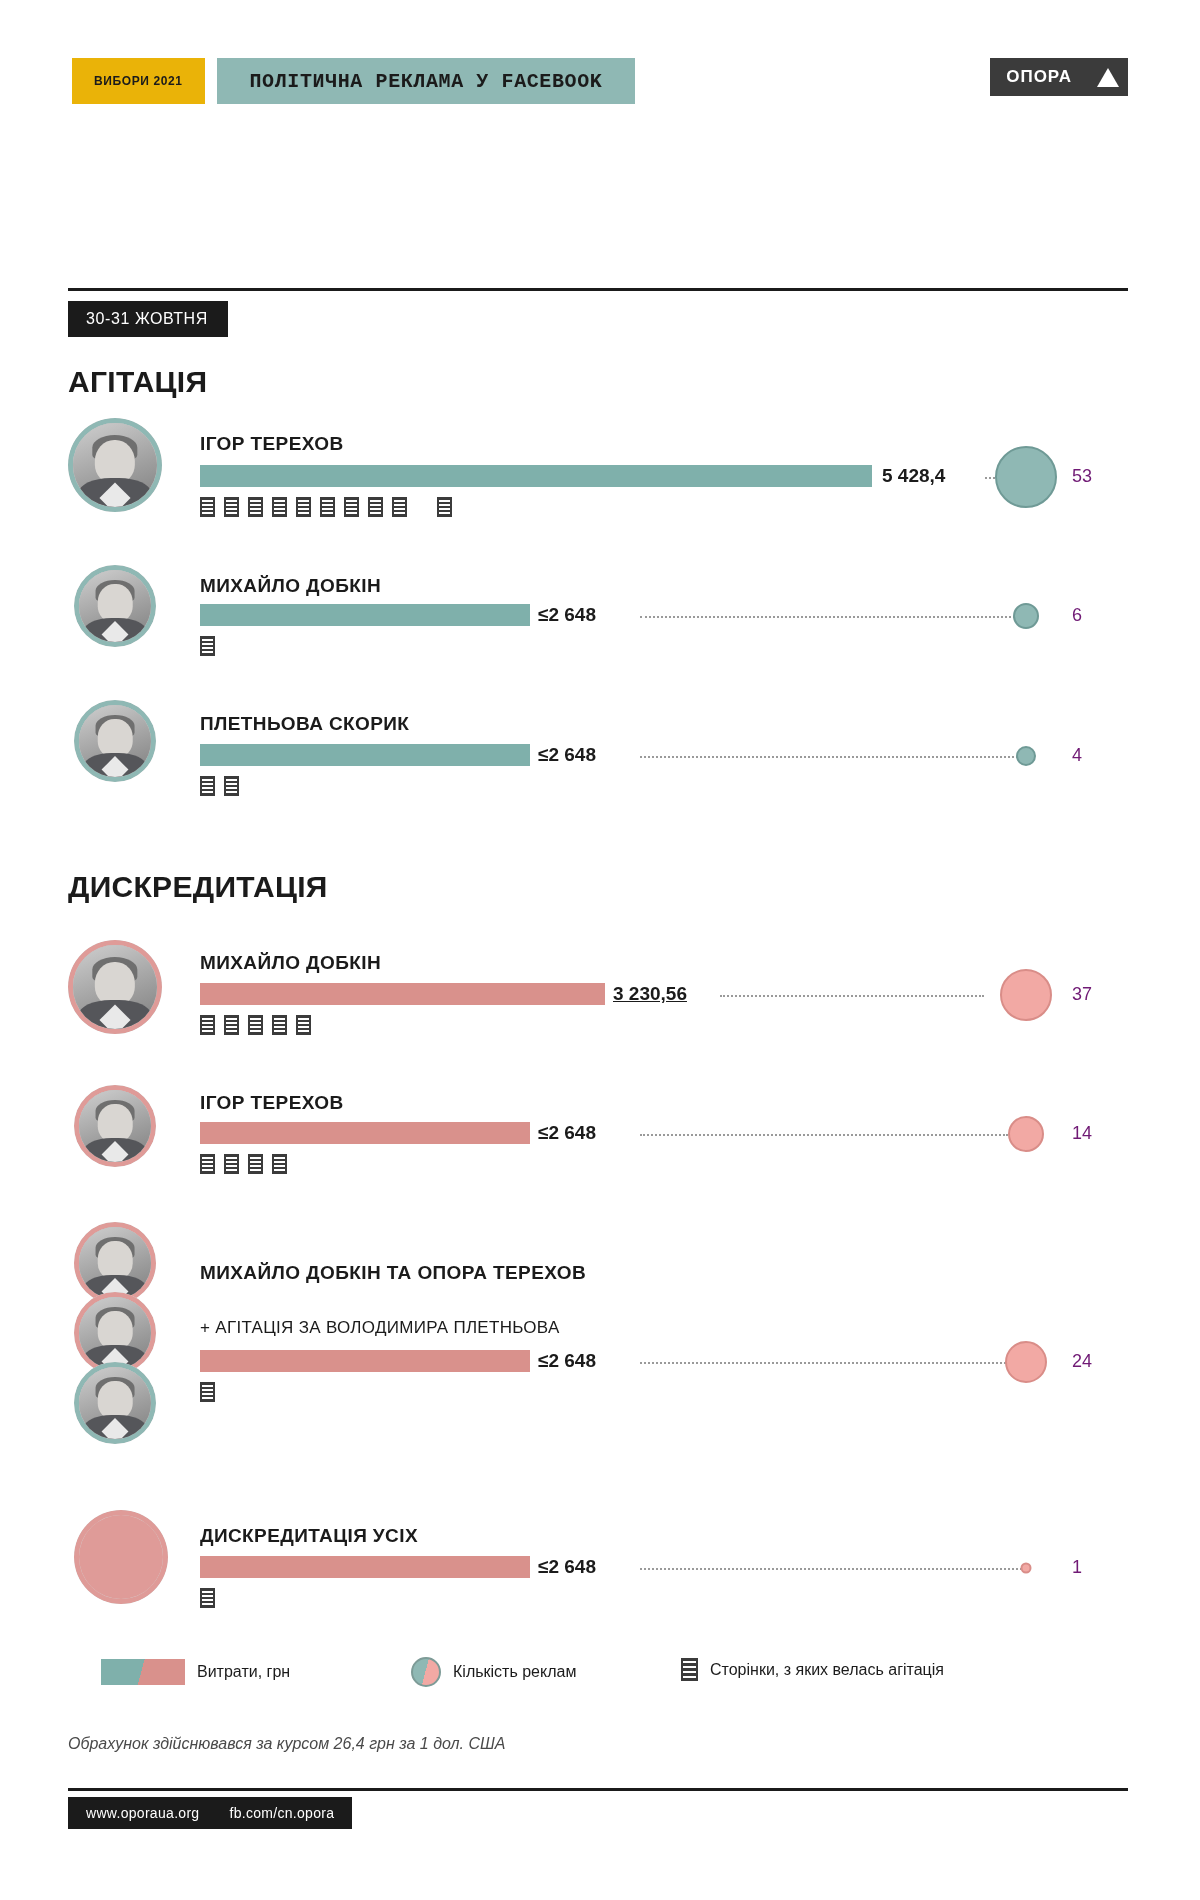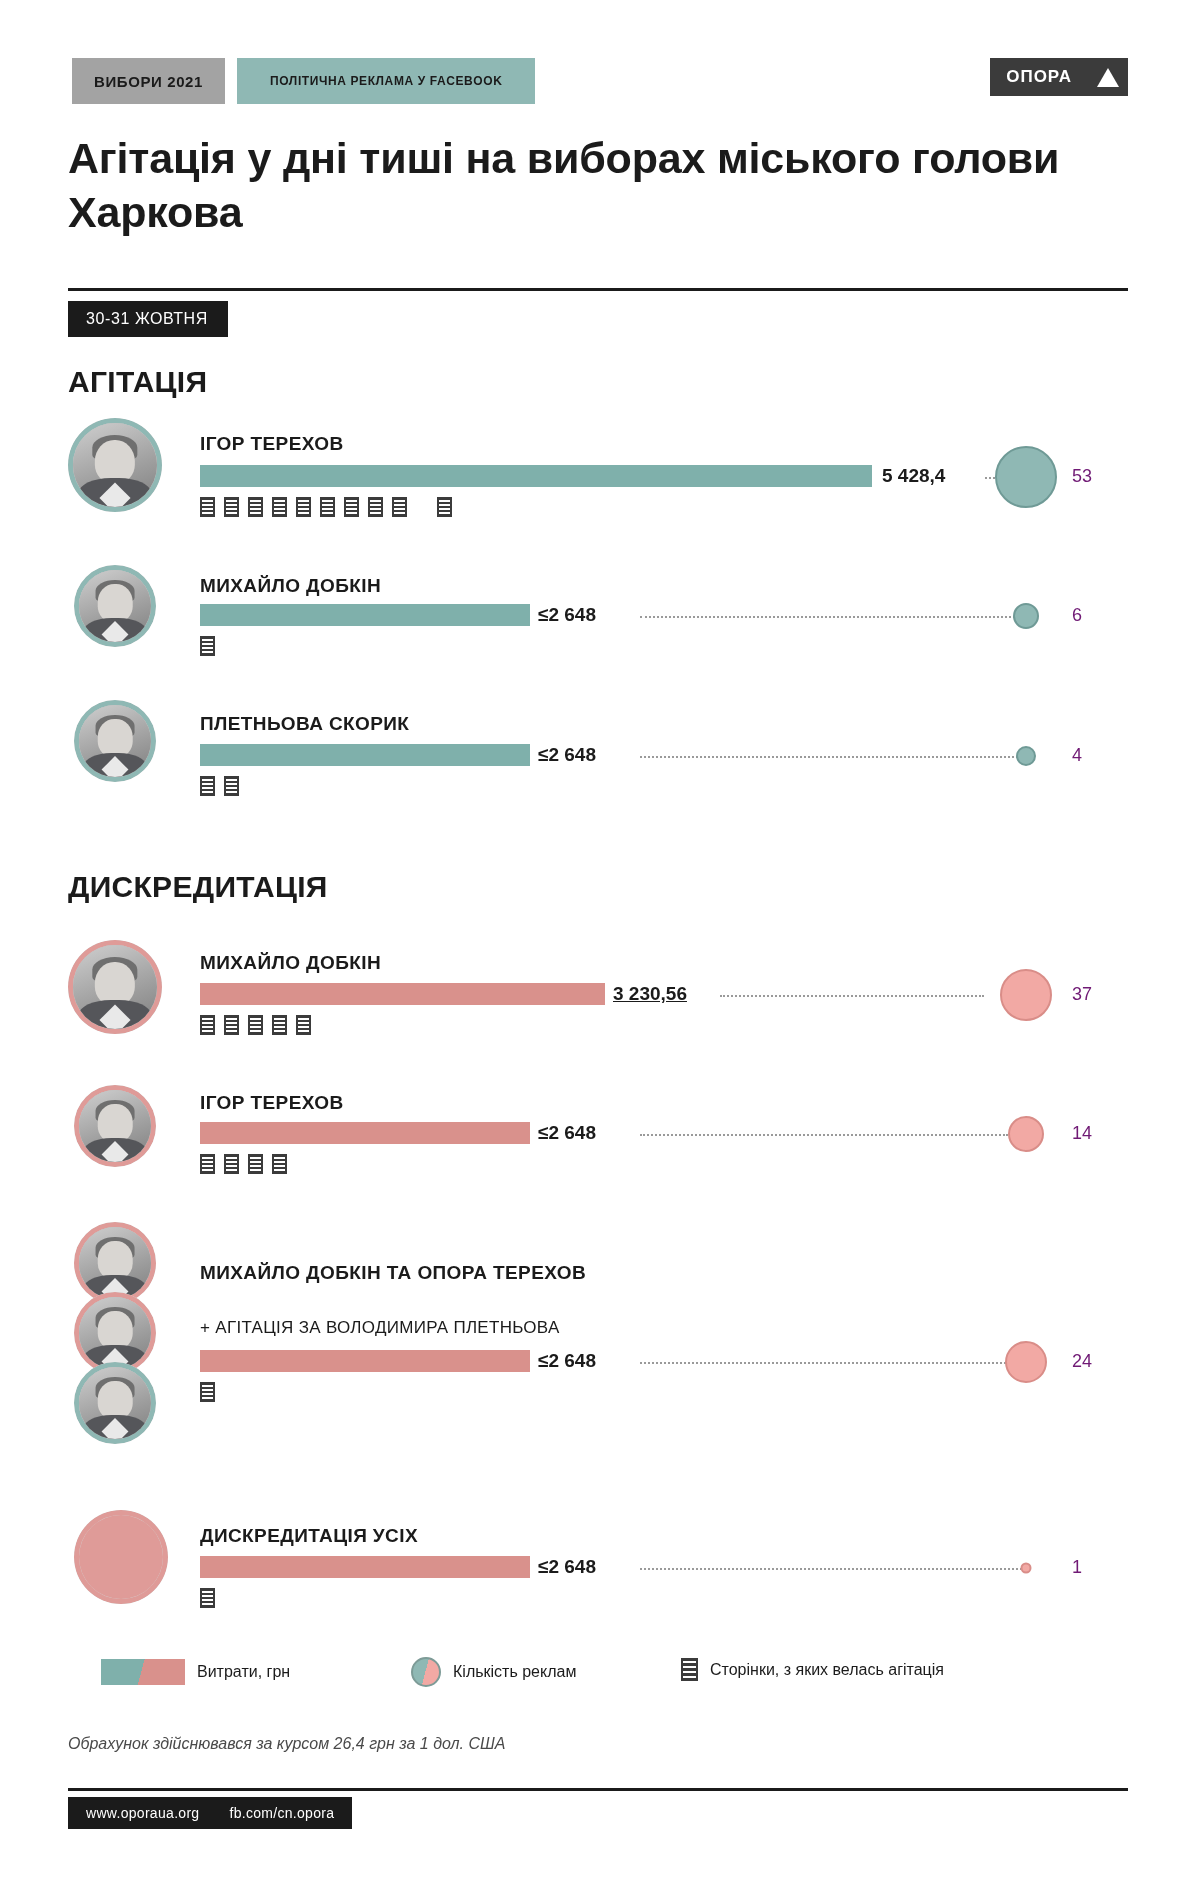--- a/index.html
+++ b/index.html
@@ -20,37 +20,38 @@
   
   .header {
     position: absolute;
     left: 72px; top: 58px;
     width: 1056px;
     height: 46px;
     display: flex;
     align-items: stretch;
   }
   .tag-pink {
-    background: #a3a3a3;
-    color: #1b1b1b;
-    font-weight: bold;
-    font-size: 15px;
+    background: #eab308;
+    color: #1b1b1b;
+    font-weight: bold;
+    font-size: 12px;
     letter-spacing: .6px;
     display: flex; align-items: center; justify-content: center;
     padding: 0 22px;
   }
   .tag-teal {
     background: #8fb8b4;
     color: #1b1b1b;
     font-weight: bold;
-    font-size: 12px;
+    font-size: 20px;
     letter-spacing: .6px;
     display: flex; align-items: center; justify-content: center;
     padding: 0 33px;
     margin-left: 12px;
+    font-family: Liberation Mono, monospace;
   }
   .logo-box {
     position: absolute;
     right: 0; top: 0;
     height: 38px;
     display: flex; align-items: stretch;
   }
   .logo-text {
     background: #3b3b3b;
     color: #ffffff;
@@ -267,21 +268,20 @@
     <div class="tag-pink">ВИБОРИ 2021</div>
     <div class="tag-teal">ПОЛІТИЧНА РЕКЛАМА У FACEBOOK</div>
     <div class="logo-box">
       <div class="logo-text">ОПОРА</div>
       <div class="logo-tri">
           <div class="tri"></div>
         </div>
     </div>
   </div>
 
-  <div class="title">Агітація у дні тиші на виборах міського голови Харкова</div>
 
   <div class="rule"></div>
   <div class="date-badge">30-31 ЖОВТНЯ</div>
 
   <div class="section-title" style="top:365px">АГІТАЦІЯ</div>
 
   <div class="row" style="top:0">
     <div class="avatar" style="left:68px; top:418px; width:94px; height:94px;">
       <div class="ring"></div>
       <div class="face">

